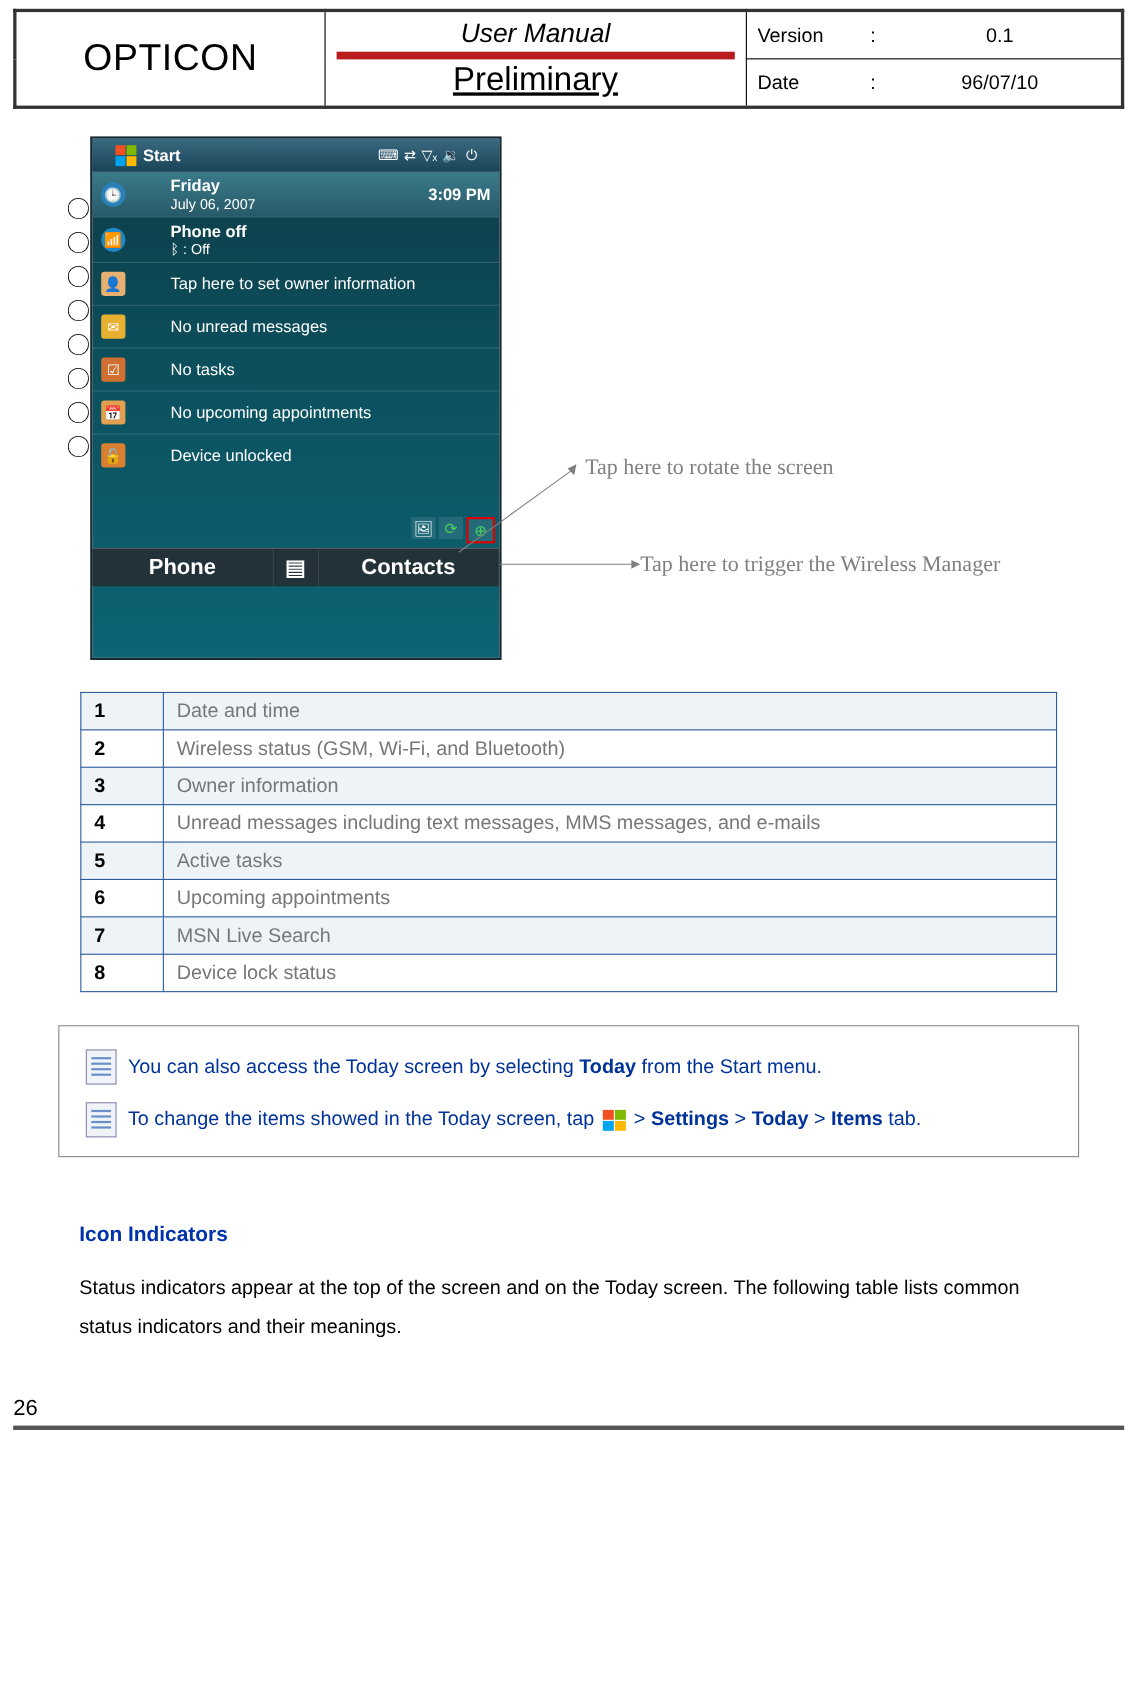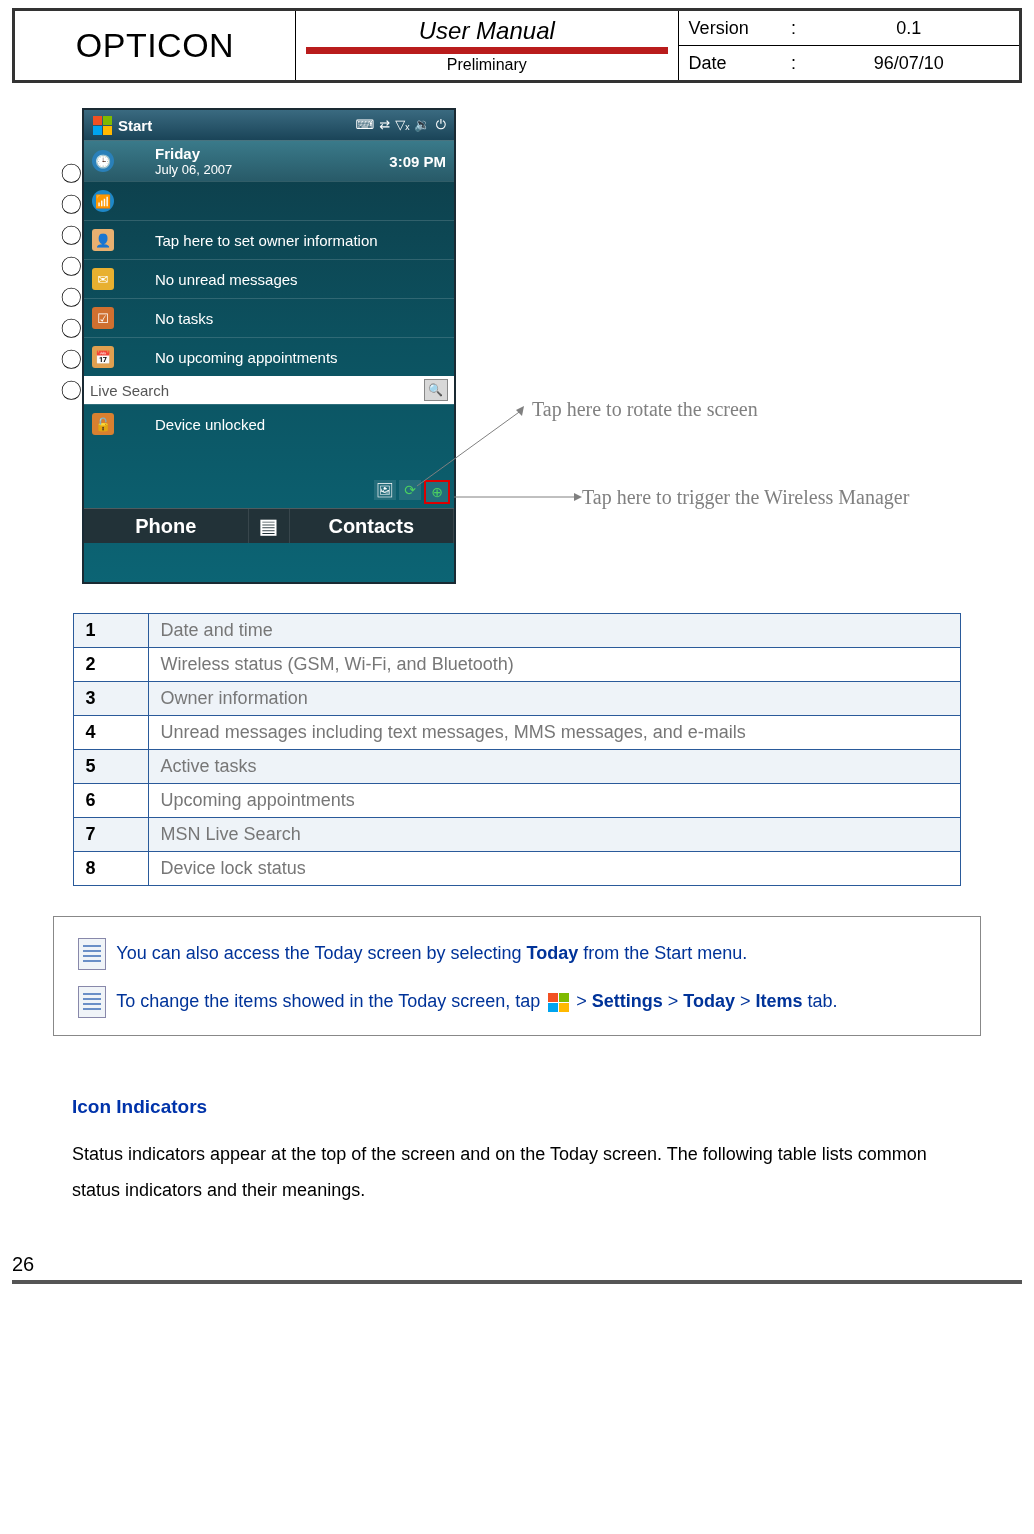--- a/index.html
+++ b/index.html
@@ -35,22 +35,23 @@
       text-align: center;
       padding: 0;
     }
     .title-top {
       font-size: 24px;
       border-bottom: 7px solid #b91c1c;
       padding: 2px 0;
       font-style: italic;
     }
     .title-bottom {
-      font-size: 16px;
+      font-size: 30px;
       padding: 2px 0;
+      text-decoration: underline;
     }
     .meta-cell {
       width: 34%;
       font-size: 18px;
       padding: 0 10px;
     }
     .meta-row {
       display: flex;
       align-items: center;
       padding: 2px 0;
@@ -85,21 +86,21 @@
       background: linear-gradient(180deg, #0e3a46 0%, #0c5260 50%, #0c6474 100%);
       font-family: Tahoma, Arial, sans-serif;
       font-size: 15px;
       color: #fff;
     }
     .titlebar {
       height: 30px;
       background: linear-gradient(180deg, #3a6a80 0%, #1a4458 100%);
       display: flex;
       align-items: center;
-      padding: 0 8px;
+      padding: 0 20px;
     }
     .win-flag {
       width: 20px; height: 20px;
       display: inline-flex;
       flex-wrap: wrap;
       margin-right: 6px;
     }
     .win-flag span {
       width: 9px; height: 9px; margin: 0.5px;
     }
@@ -344,20 +345,24 @@
         <span class="row-icon" style="background:#2a80b9;">🕒</span>
         <span class="row-text">
           <div style="font-weight:bold;">Friday</div>
           <div class="subtext">July 06, 2007</div>
         </span>
         <span class="row-right">3:09 PM</span>
       </div>
 
       <div class="item-row">
         <span class="row-icon" style="background:#1e88c8;">📶</span>
+        <span class="row-text">
+          <div style="font-weight:bold;">Phone off</div>
+          <div class="subtext"><span>ᛒ</span> <span>: Off</span></div>
+        </span>
       </div>
 
       <div class="item-row">
         <span class="row-icon" style="background:#e8b070; border-radius:3px;">👤</span>
         <span class="row-text">Tap here to set owner information</span>
       </div>
 
       <div class="item-row">
         <span class="row-icon" style="background:#e8b030; border-radius:3px;">✉</span>
         <span class="row-text">No unread messages</span>
@@ -366,26 +371,20 @@
       <div class="item-row">
         <span class="row-icon" style="background:#d07030; border-radius:3px;">☑</span>
         <span class="row-text">No tasks</span>
       </div>
 
       <div class="item-row">
         <span class="row-icon" style="background:#e0a050; border-radius:3px;">📅</span>
         <span class="row-text">No upcoming appointments</span>
       </div>
 
-      <div class="search-row">
-        <span class="search-text">Live Search</span>
-        <span class="search-btn">
-          <span>🔍</span>
-        </span>
-      </div>
 
       <div class="item-row">
         <span class="row-icon" style="background:#d88030; border-radius:3px;">🔓</span>
         <span class="row-text">Device unlocked</span>
       </div>
 
       <div class="bottom-space">
         <div class="tray">
           <span class="ticon">🖼</span>
           <span class="ticon" style="color:#4bd060;">⟳</span>

